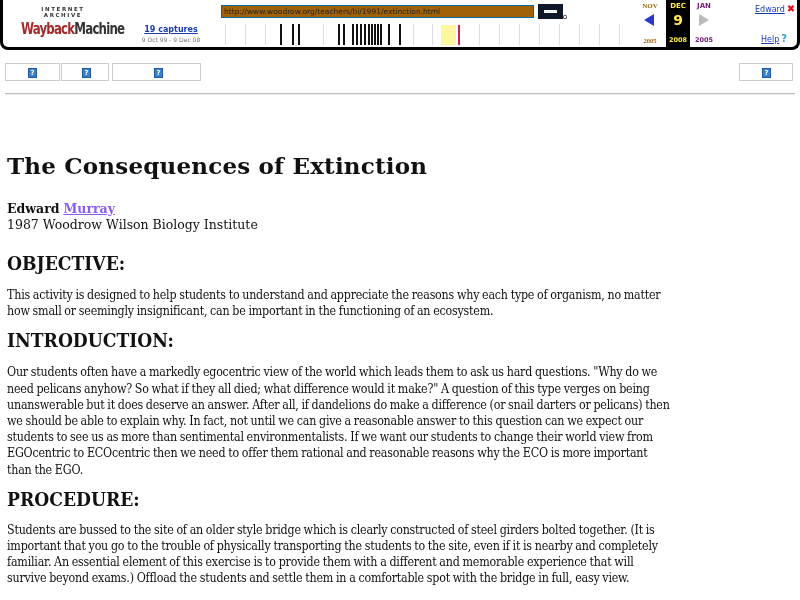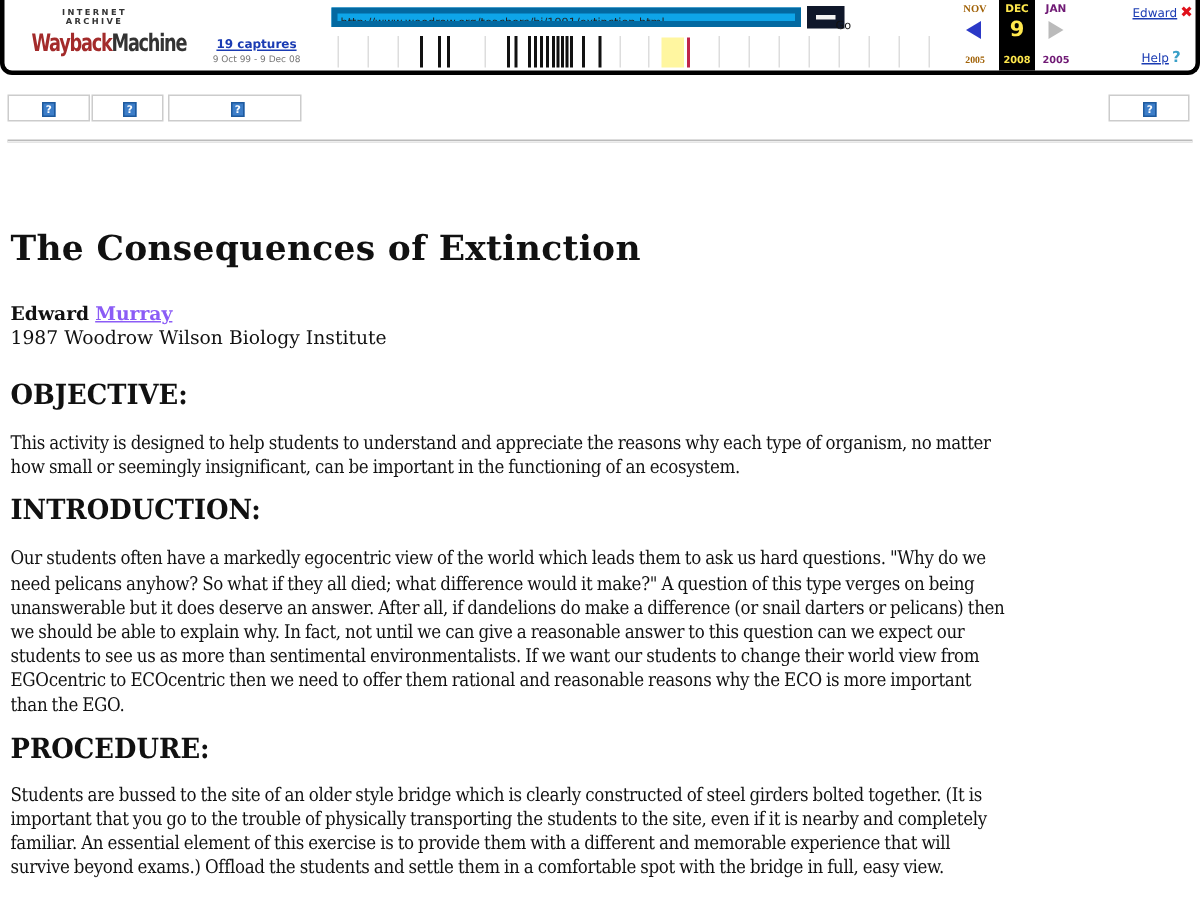--- a/index.html
+++ b/index.html
@@ -39,22 +39,22 @@
   #wb-captures {
     position: absolute; left: 136px; top: 25px; width: 64px; text-align: center;
   }
   #wb-captures a {
     font-size: 8px; font-weight: bold; color: #1a3bb3; text-decoration: underline;
     display: block;
   }
   #wb-captures .range { font-size: 6px; color: #777; display: block; margin-top: 2px; }
   #wb-url {
     position: absolute; left: 218px; top: 5px; width: 313px; height: 13px;
-    border: 4px solid #0369a1; font-size: 7.5px; padding: 1px 2px; color: #222;
-    font-family: "DejaVu Sans", sans-serif; background: #0ea5e9;
+    border: 1px solid #0369a1; font-size: 7.5px; padding: 1px 2px; color: #222;
+    font-family: "DejaVu Sans", sans-serif; background: #a16207;
     white-space: nowrap; overflow: hidden;
   }
   #wb-go {
     position: absolute; left: 535px; top: 4px; width: 18px; height: 15px;
     border: 6px solid #0f172a; background: #f3f3f3; font-size: 7.5px;
     text-align: center; line-height: 13px; padding-left: 13px;
   }
   #wb-spark {
     position: absolute; left: 210px; top: 22px; width: 420px; height: 25px;
   }

